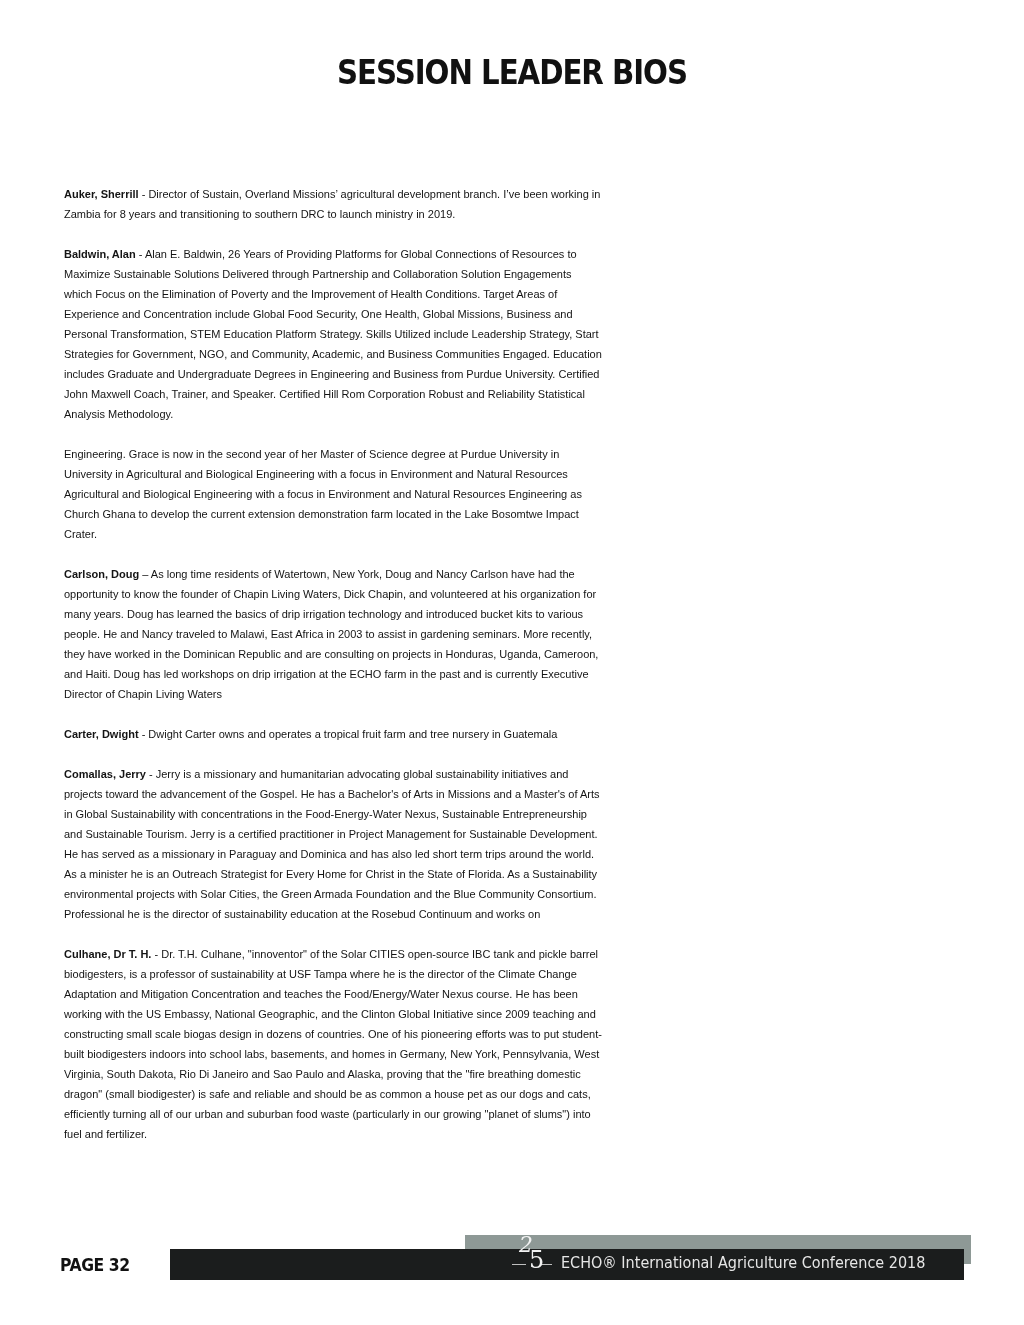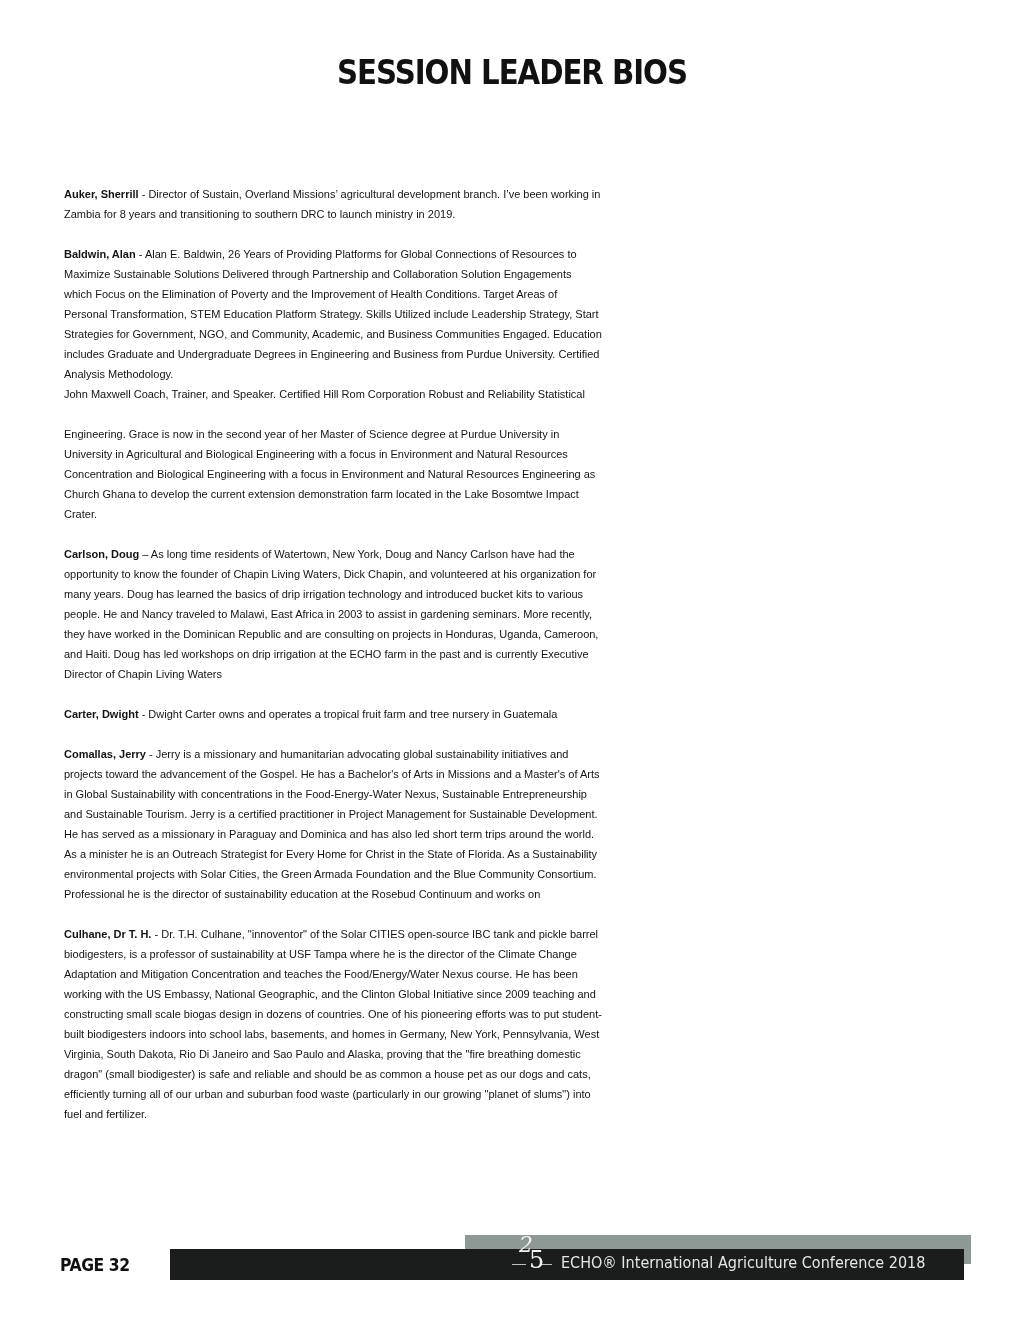--- a/index.html
+++ b/index.html
@@ -136,30 +136,31 @@
 
 <div class="bios" id="bios">
     <div class="bio">
       <span class="bio-line"><span class="bio-name">Auker, Sherrill</span><span> - </span><span>Director of Sustain, Overland Missions’ agricultural development branch. I’ve been working in</span></span>
       <span class="bio-line"><span>Zambia for 8 years and transitioning to southern DRC to launch ministry in 2019.</span></span>
     </div>
     <div class="bio">
       <span class="bio-line"><span class="bio-name">Baldwin, Alan</span><span> - </span><span>Alan E. Baldwin, 26 Years of Providing Platforms for Global Connections of Resources to</span></span>
       <span class="bio-line"><span>Maximize Sustainable Solutions Delivered through Partnership and Collaboration Solution Engagements</span></span>
       <span class="bio-line"><span>which Focus on the Elimination of Poverty and the Improvement of Health Conditions. Target Areas of</span></span>
+      <span class="bio-line"><span>Experience and Concentration include Global Food Security, One Health, Global Missions, Business and</span></span>
       <span class="bio-line"><span>Personal Transformation, STEM Education Platform Strategy. Skills Utilized include Leadership Strategy, Start</span></span>
       <span class="bio-line"><span>Strategies for Government, NGO, and Community, Academic, and Business Communities Engaged. Education</span></span>
       <span class="bio-line"><span>includes Graduate and Undergraduate Degrees in Engineering and Business from Purdue University. Certified</span></span>
+      <span class="bio-line"><span>John Maxwell Coach, Trainer, and Speaker. Certified Hill Rom Corporation Robust and Reliability Statistical</span></span>
       <span class="bio-line"><span>Analysis Methodology.</span></span>
-      <span class="bio-line"><span>John Maxwell Coach, Trainer, and Speaker. Certified Hill Rom Corporation Robust and Reliability Statistical</span></span>
     </div>
     <div class="bio">
       <span class="bio-line"><span>Engineering. Grace is now in the second year of her Master of Science degree at Purdue University in</span></span>
       <span class="bio-line"><span>University in Agricultural and Biological Engineering with a focus in Environment and Natural Resources</span></span>
-      <span class="bio-line"><span>Concentration and Biological Engineering with a focus in Environment and Natural Resources Engineering as</span></span>
+      <span class="bio-line"><span>Agricultural and Biological Engineering with a focus in Environment and Natural Resources Engineering as</span></span>
       <span class="bio-line"><span>Church Ghana to develop the current extension demonstration farm located in the Lake Bosomtwe Impact</span></span>
       <span class="bio-line"><span>Crater.</span></span>
     </div>
     <div class="bio">
       <span class="bio-line"><span class="bio-name">Carlson, Doug</span><span> – </span><span>As long time residents of Watertown, New York, Doug and Nancy Carlson have had the</span></span>
       <span class="bio-line"><span>opportunity to know the founder of Chapin Living Waters, Dick Chapin, and volunteered at his organization for</span></span>
       <span class="bio-line"><span>many years. Doug has learned the basics of drip irrigation technology and introduced bucket kits to various</span></span>
       <span class="bio-line"><span>people. He and Nancy traveled to Malawi, East Africa in 2003 to assist in gardening seminars. More recently,</span></span>
       <span class="bio-line"><span>they have worked in the Dominican Republic and are consulting on projects in Honduras, Uganda, Cameroon,</span></span>
       <span class="bio-line"><span>and Haiti. Doug has led workshops on drip irrigation at the ECHO farm in the past and is currently Executive</span></span>

